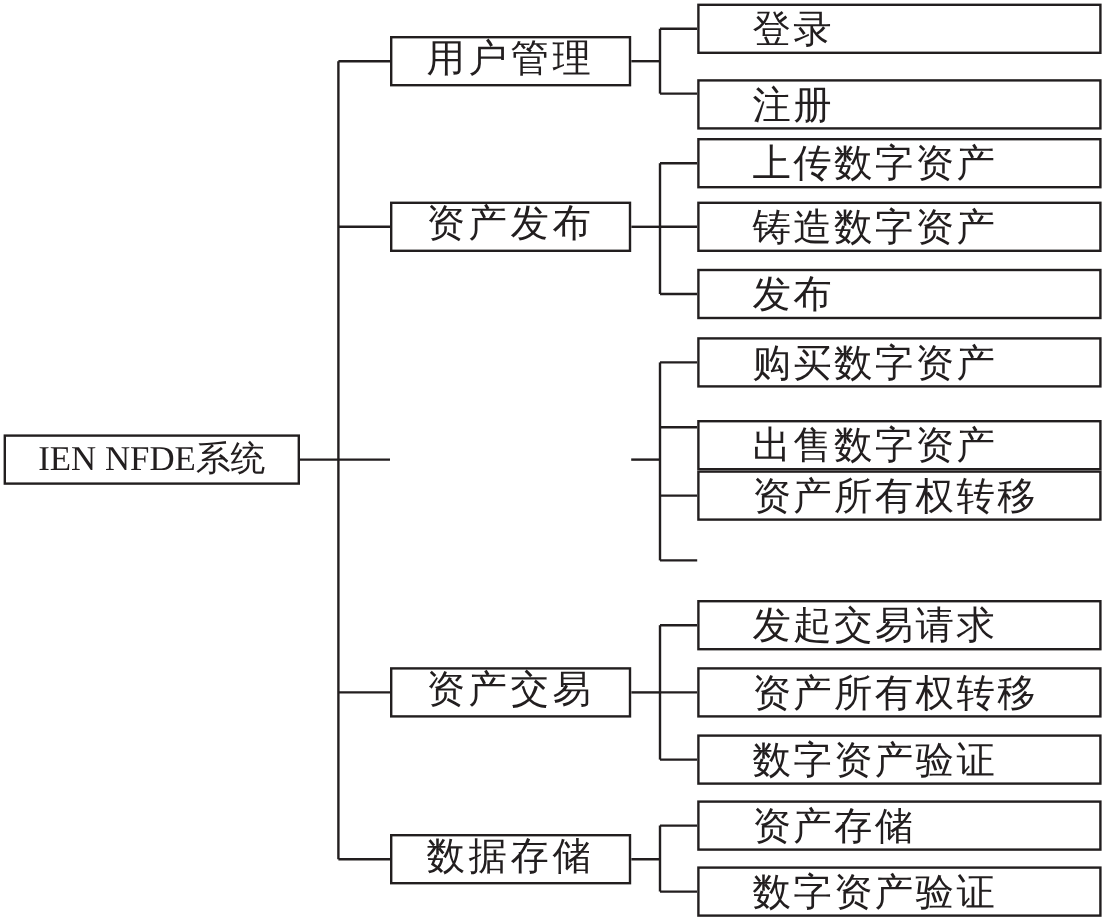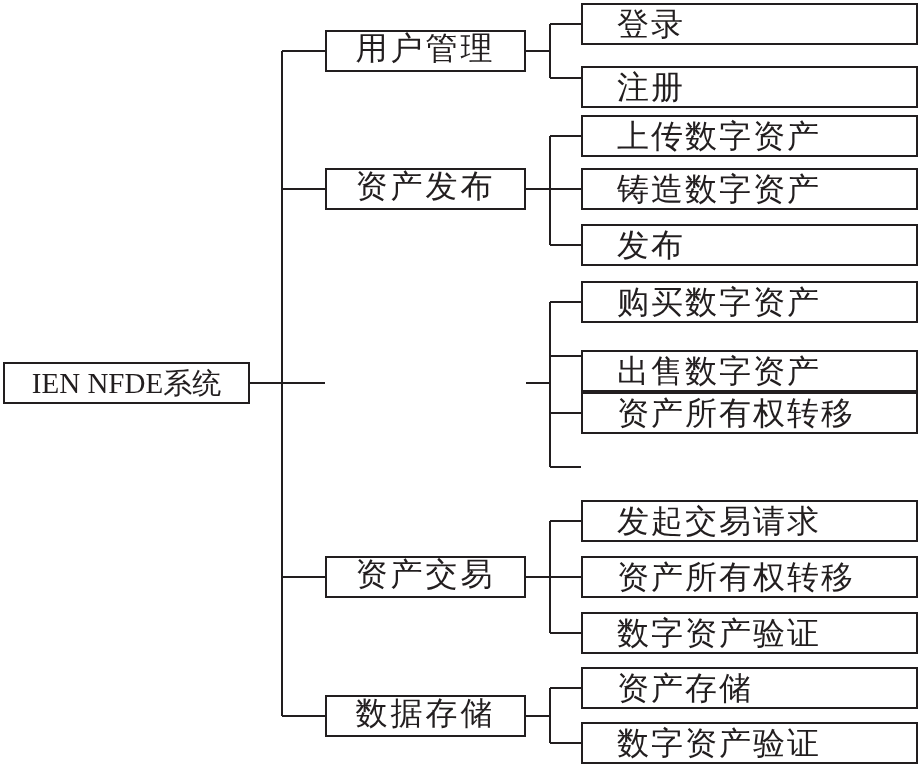--- a/index.html
+++ b/index.html
@@ -49,21 +49,21 @@
     justify-content: center;
     font-size: 32px;
     letter-spacing: 3px;
     font-family: Liberation Mono, monospace;
   }
   .leaf {
     left: 581px;
     width: 337px;
     height: 42px;
     justify-content: flex-start;
-    padding-left: 34px;
+    padding-left: 44px;
     font-size: 32px;
     letter-spacing: 2px;
   }
 </style>
 </head>
 <body>
 
 <div id="stage">
 
   <svg id="connectors" viewBox="0 0 921 767" xmlns="http://www.w3.org/2000/svg">

